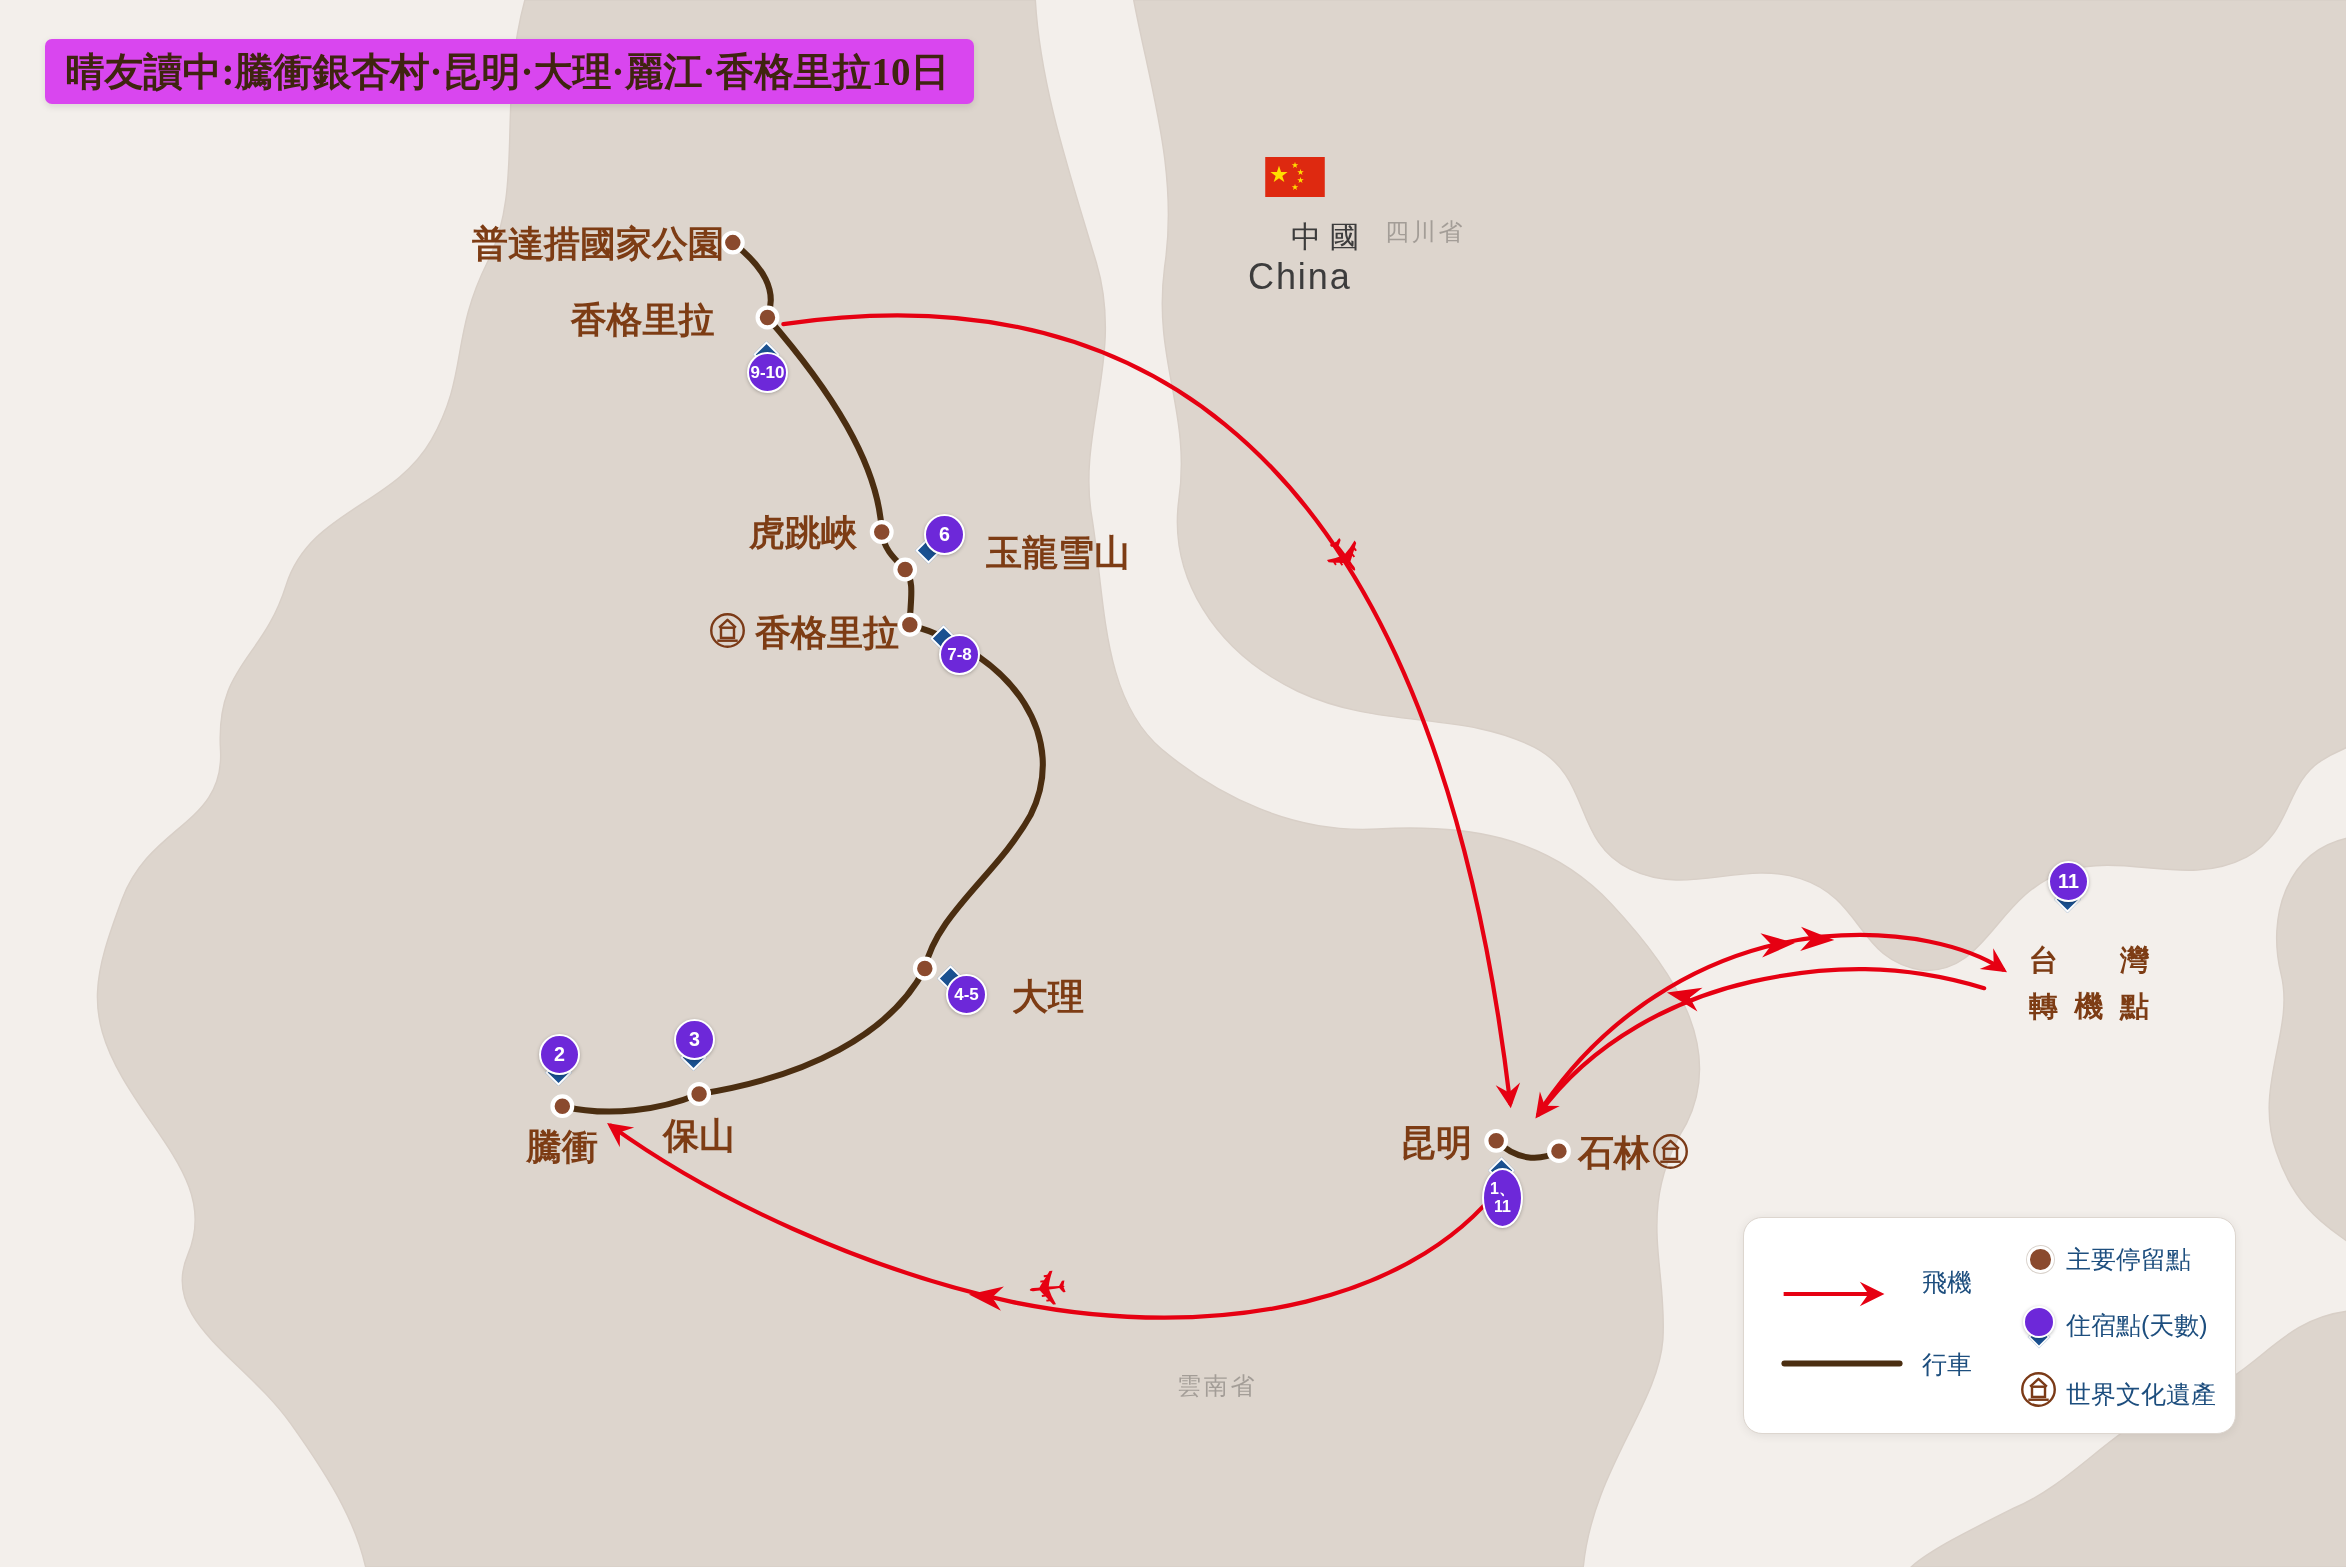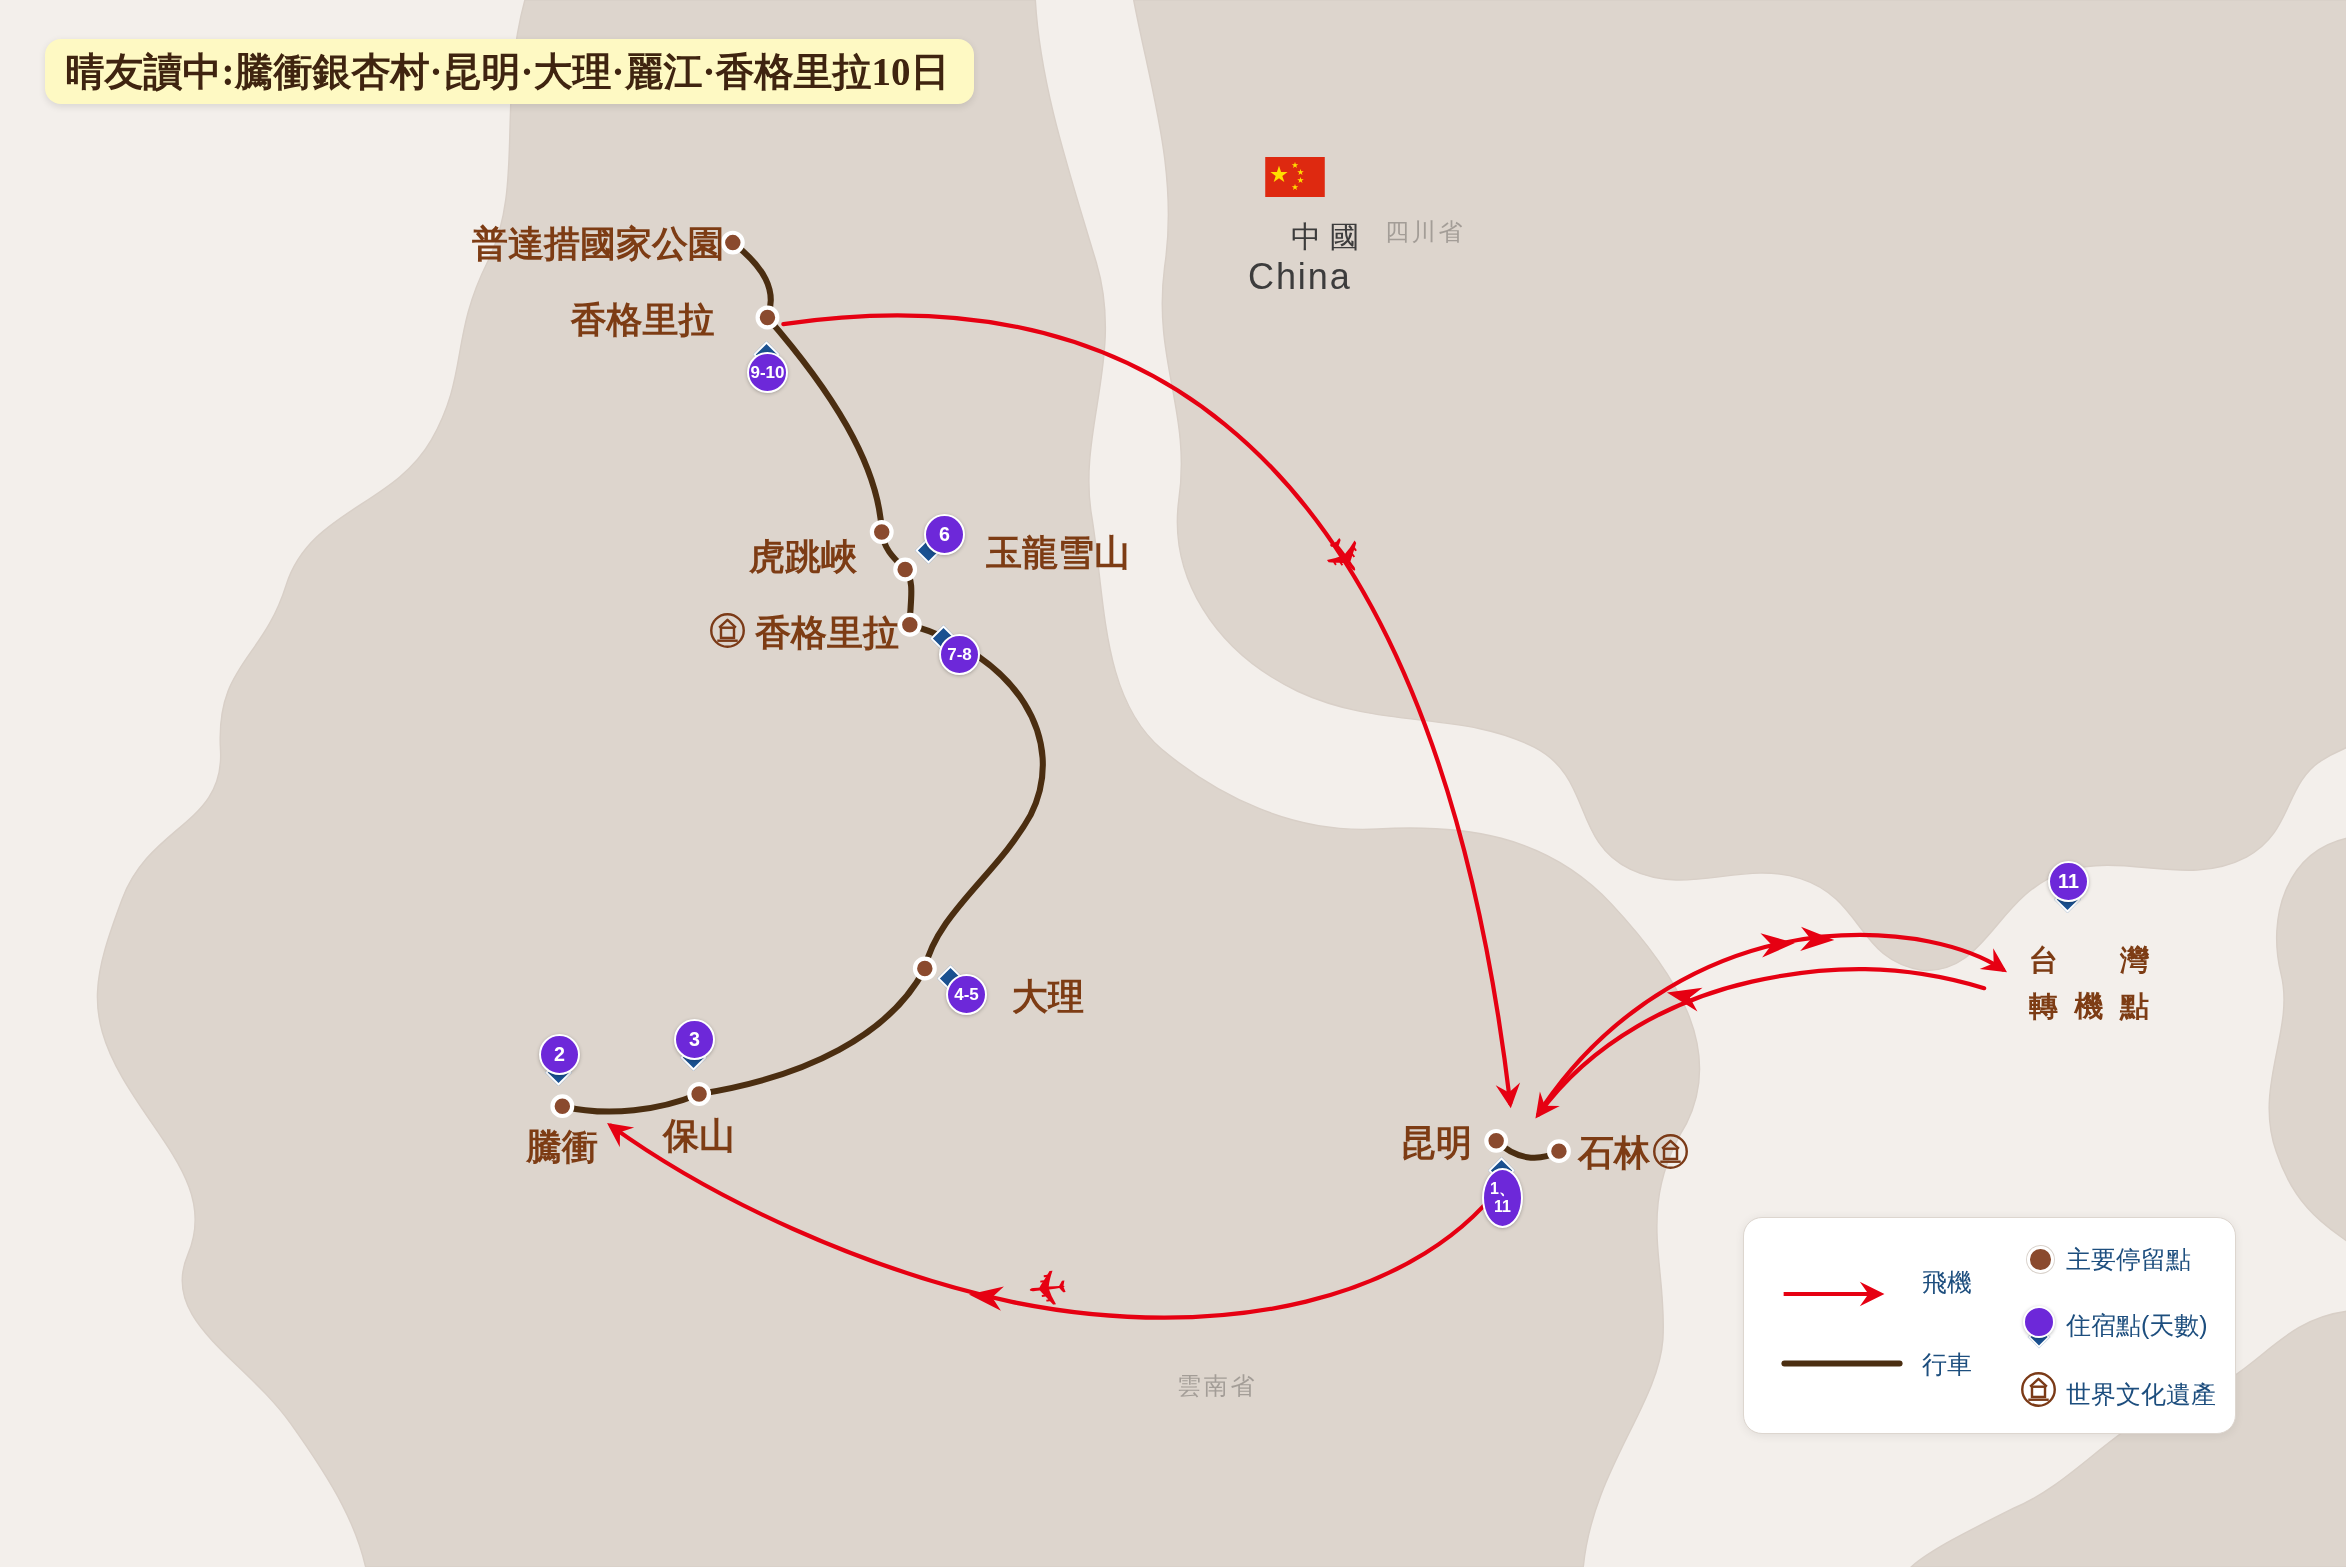--- a/index.html
+++ b/index.html
@@ -6,22 +6,22 @@
   body{width:2347px;height:1567px;position:relative;background:#f3efeb;overflow:hidden;
        font-family:"Liberation Sans","DejaVu Sans",sans-serif}
   #map-canvas{position:absolute;left:0;top:0}
   .land{fill:#ddd5cd;stroke:#d8cfc7;stroke-width:1.5}
   .drive{fill:none;stroke:#4b2e11;stroke-width:6.5;stroke-linecap:round}
   .flight{fill:none;stroke:#e60012;stroke-width:4.5;stroke-linecap:round}
   .chev{fill:#e60012}
   .stop-dot{fill:#8a4a2e;stroke:#ffffff;stroke-width:4.5}
   .loc-label{position:absolute;color:#7d3c14;font-weight:bold;font-size:36px;line-height:34px;white-space:nowrap}
   .prov-label{position:absolute;color:#a39d97;font-size:24px;letter-spacing:2.8px;line-height:36px;white-space:nowrap}
-  .title-banner{position:absolute;left:45px;top:39px;background:#fef9c3;padding:11.2px 24px 11.2px 20.6px;
-       border-radius:16px;box-shadow:0 2.8px 7.5px rgba(0,0,0,.10)}
+  .title-banner{position:absolute;left:45px;top:39px;background:#d946ef;padding:11.2px 24px 11.2px 20.6px;
+       border-radius:7px;box-shadow:0 2.8px 7.5px rgba(0,0,0,.10)}
   .title-banner span{font-family:"Liberation Serif","DejaVu Serif",serif;font-weight:bold;
        font-size:39px;color:#3f2410;line-height:43px;white-space:nowrap}
   .country-label{position:absolute;color:#3c3c3c;font-size:30px;letter-spacing:8.4px;line-height:36px;white-space:nowrap}
   .country-label.en{font-size:36px;letter-spacing:1.9px}
   .pin{position:absolute;width:41px;height:41px}
   .pin-bubble{position:absolute;left:0;top:0;right:0;bottom:0;background:#6d28d9;border:2.8px solid #fff;
        border-radius:50%;display:flex;align-items:center;justify-content:center;color:#fff;font-weight:bold;
        font-size:17px;z-index:2;box-shadow:0 0.9px 3.7px rgba(0,0,0,.25)}
   .pin-tail{position:absolute;width:15px;height:15px;background:#1a5191;border:2.8px solid #fff;
        transform:rotate(45deg);z-index:1}
@@ -105,21 +105,21 @@
   <text x="28" y="35" font-size="9" fill="#ffde00">★</text>
 </svg>
 <div class="country-label" style="left:1291px;top:219px">中國</div>
 <div class="country-label en" style="left:1248px;top:259px">China</div>
 
 <div class="prov-label" style="left:1385px;top:214px">四川省</div>
 <div class="prov-label" style="left:1177px;top:1368px">雲南省</div>
 
 <div class="loc-label" style="left:472px;top:227px;width:236px;text-align:right">普達措國家公園</div>
 <div class="loc-label" style="left:563px;top:303px;width:159px;text-align:center">香格里拉</div>
-<div class="loc-label" style="left:715px;top:540px;width:142px;text-align:right">虎跳峽</div>
+<div class="loc-label" style="left:715px;top:516px;width:142px;text-align:right">虎跳峽</div>
 <div class="loc-label" style="left:986px;top:536px">玉龍雪山</div>
 
 <svg style="position:absolute;left:708px;top:611px" width="39" height="39" viewBox="0 0 42 42">
   <circle cx="21" cy="21" r="17.5" fill="none" stroke="#7b3a17" stroke-width="2.6"></circle>
   <path d="M12 18 L21 9.5 L30 18" fill="none" stroke="#7b3a17" stroke-width="2.6" stroke-linejoin="round"></path>
   <rect x="14" y="18" width="14" height="11" fill="none" stroke="#7b3a17" stroke-width="2.6"></rect>
   <line x1="10" y1="32" x2="32" y2="32" stroke="#7b3a17" stroke-width="2.6"></line>
 </svg>
 <div class="loc-label" style="left:755px;top:616px">香格里拉</div>
 

